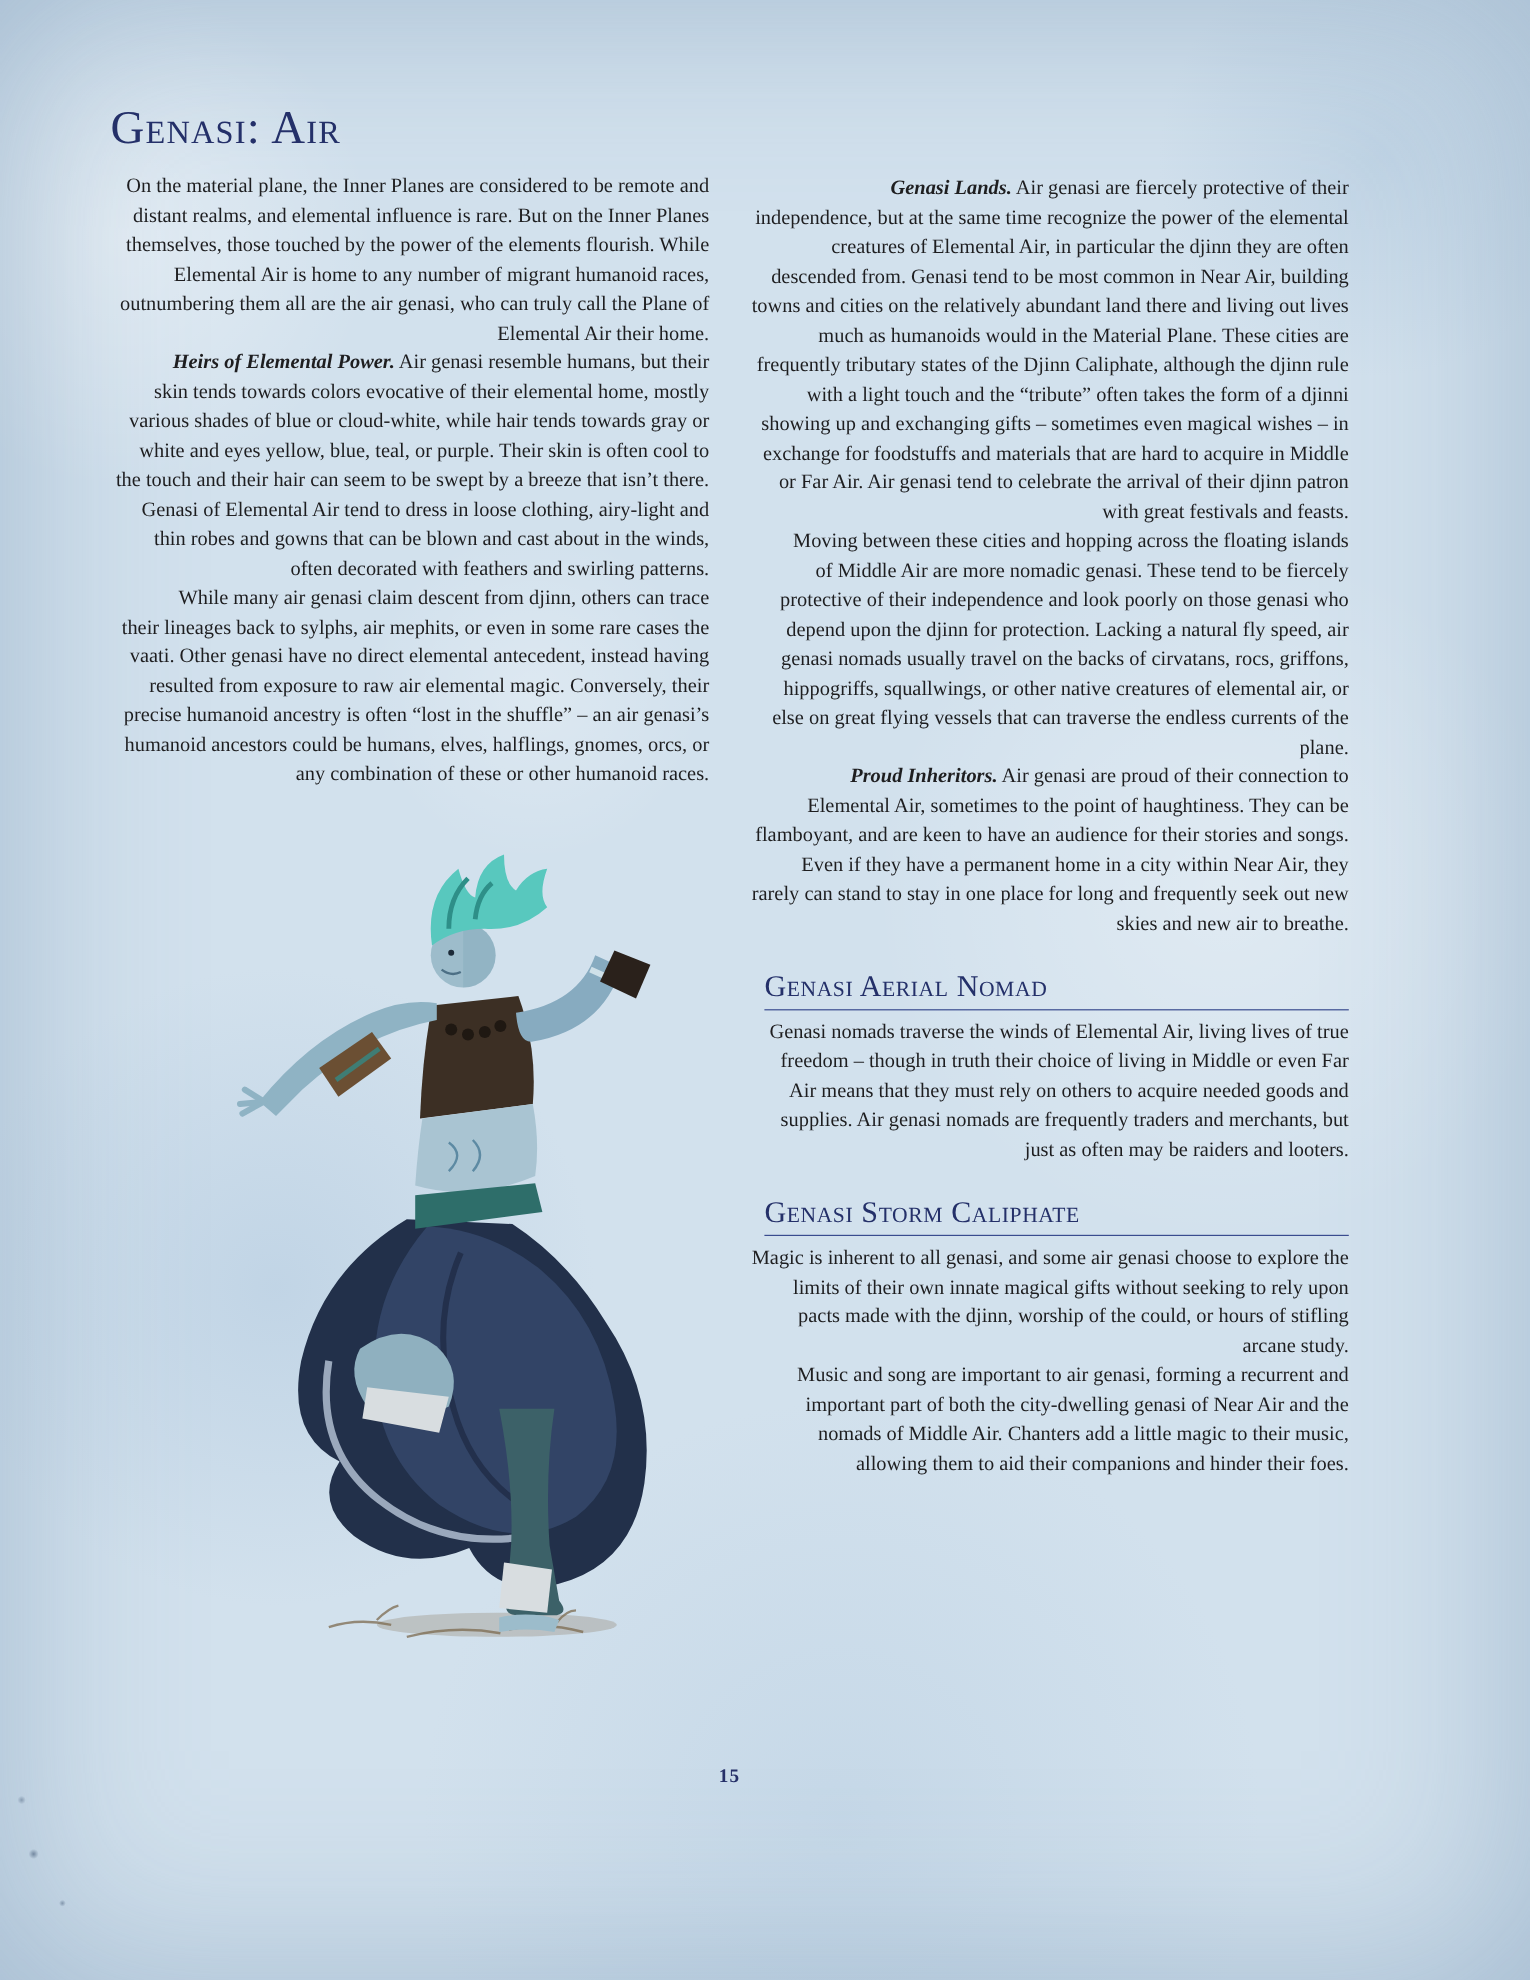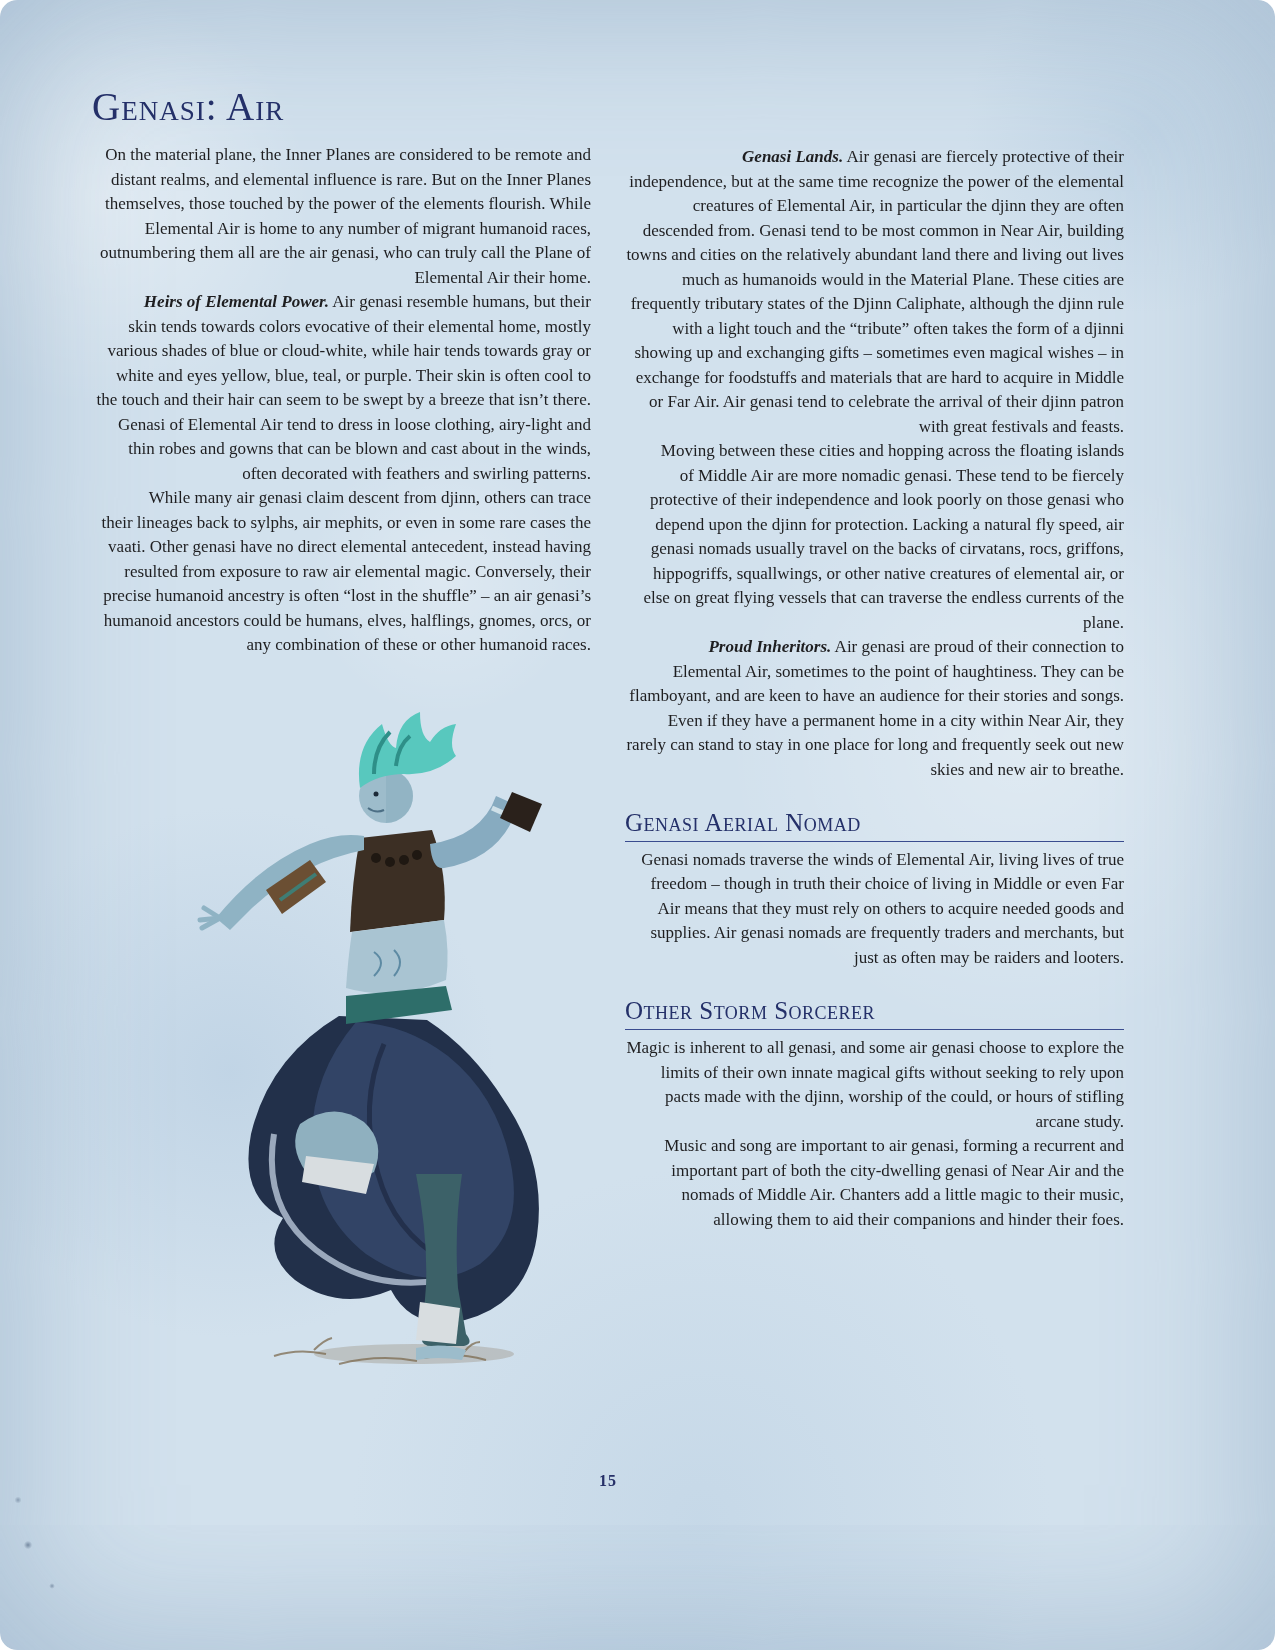--- a/index.html
+++ b/index.html
@@ -15,21 +15,20 @@
       radial-gradient(circle 300px at 8% 12%, rgba(255,255,255,.38), rgba(255,255,255,0) 70%),
       radial-gradient(circle 260px at 90% 8%, rgba(180,203,223,.55), rgba(180,203,223,0) 70%),
       radial-gradient(circle 420px at 80% 45%, rgba(255,255,255,.30), rgba(255,255,255,0) 70%),
       radial-gradient(circle 380px at 18% 65%, rgba(176,200,222,.50), rgba(176,200,222,0) 70%),
       radial-gradient(circle 500px at 55% 92%, rgba(188,209,227,.55), rgba(188,209,227,0) 70%),
       radial-gradient(circle 200px at 35% 35%, rgba(255,255,255,.25), rgba(255,255,255,0) 70%),
       radial-gradient(circle 6px at 28px 1545px, rgba(45,65,95,.55), rgba(45,65,95,0) 70%),
       radial-gradient(circle 4px at 52px 1586px, rgba(45,65,95,.45), rgba(45,65,95,0) 70%),
       radial-gradient(circle 5px at 18px 1500px, rgba(45,65,95,.40), rgba(45,65,95,0) 70%);
     box-shadow: inset 0 0 160px rgba(104,138,170,.45);
-    border-radius: 17px;
   }
 
   .columns {
     position: absolute;
     left: 92px; top: 86px;
     width: 1032px;
     display: flex;
     gap: 34px;
   }
   .col { width: 499px; }
@@ -55,21 +54,21 @@
 
   h2.section-heading {
     font-variant: small-caps;
     font-weight: normal;
     font-size: 25px;
     line-height: 1.15;
     letter-spacing: .5px;
     color: #243069;
     border-bottom: 1.5px solid #3a4c8f;
     padding-bottom: 3px;
-    margin: 27px 0 6px 0;
+    margin: 27px 0 6px 12px;
   }
 
   .illustration {
     margin: 46px auto 0 auto;
     width: 436px;
     height: 682px;
   }
 
   .page-number {
     position: absolute;
@@ -166,21 +165,21 @@
 
       <p class="body indent"><span class="lead">Proud Inheritors.</span><span> Air genasi are proud of their connection to Elemental Air, sometimes to the point of haughtiness. They can be flamboyant, and are keen to have an audience for their stories and songs. Even if they have a permanent home in a city within Near Air, they rarely can stand to stay in one place for long and frequently seek out new skies and new air to breathe.</span></p>
 
 
       <section>
         <h2 class="section-heading">Genasi Aerial Nomad</h2>
         <p class="body">Genasi nomads traverse the winds of Elemental Air, living lives of true freedom – though in truth their choice of living in Middle or even Far Air means that they must rely on others to acquire needed goods and supplies. Air genasi nomads are frequently traders and merchants, but just as often may be raiders and looters.</p>
       </section>
 
       <section>
-        <h2 class="section-heading">Other Storm Sorcerer</h2>
+        <h2 class="section-heading">Genasi Storm Caliphate</h2>
         <p class="body">Magic is inherent to all genasi, and some air genasi choose to explore the limits of their own innate magical gifts without seeking to rely upon pacts made with the djinn, worship of the could, or hours of stifling arcane study.</p>
       </section>
 
       <section>
         <p class="body">Music and song are important to air genasi, forming a recurrent and important part of both the city-dwelling genasi of Near Air and the nomads of Middle Air. Chanters add a little magic to their music, allowing them to aid their companions and hinder their foes.</p>
       </section>
     </div>
   </div>
 
   <div class="page-number">15</div>

